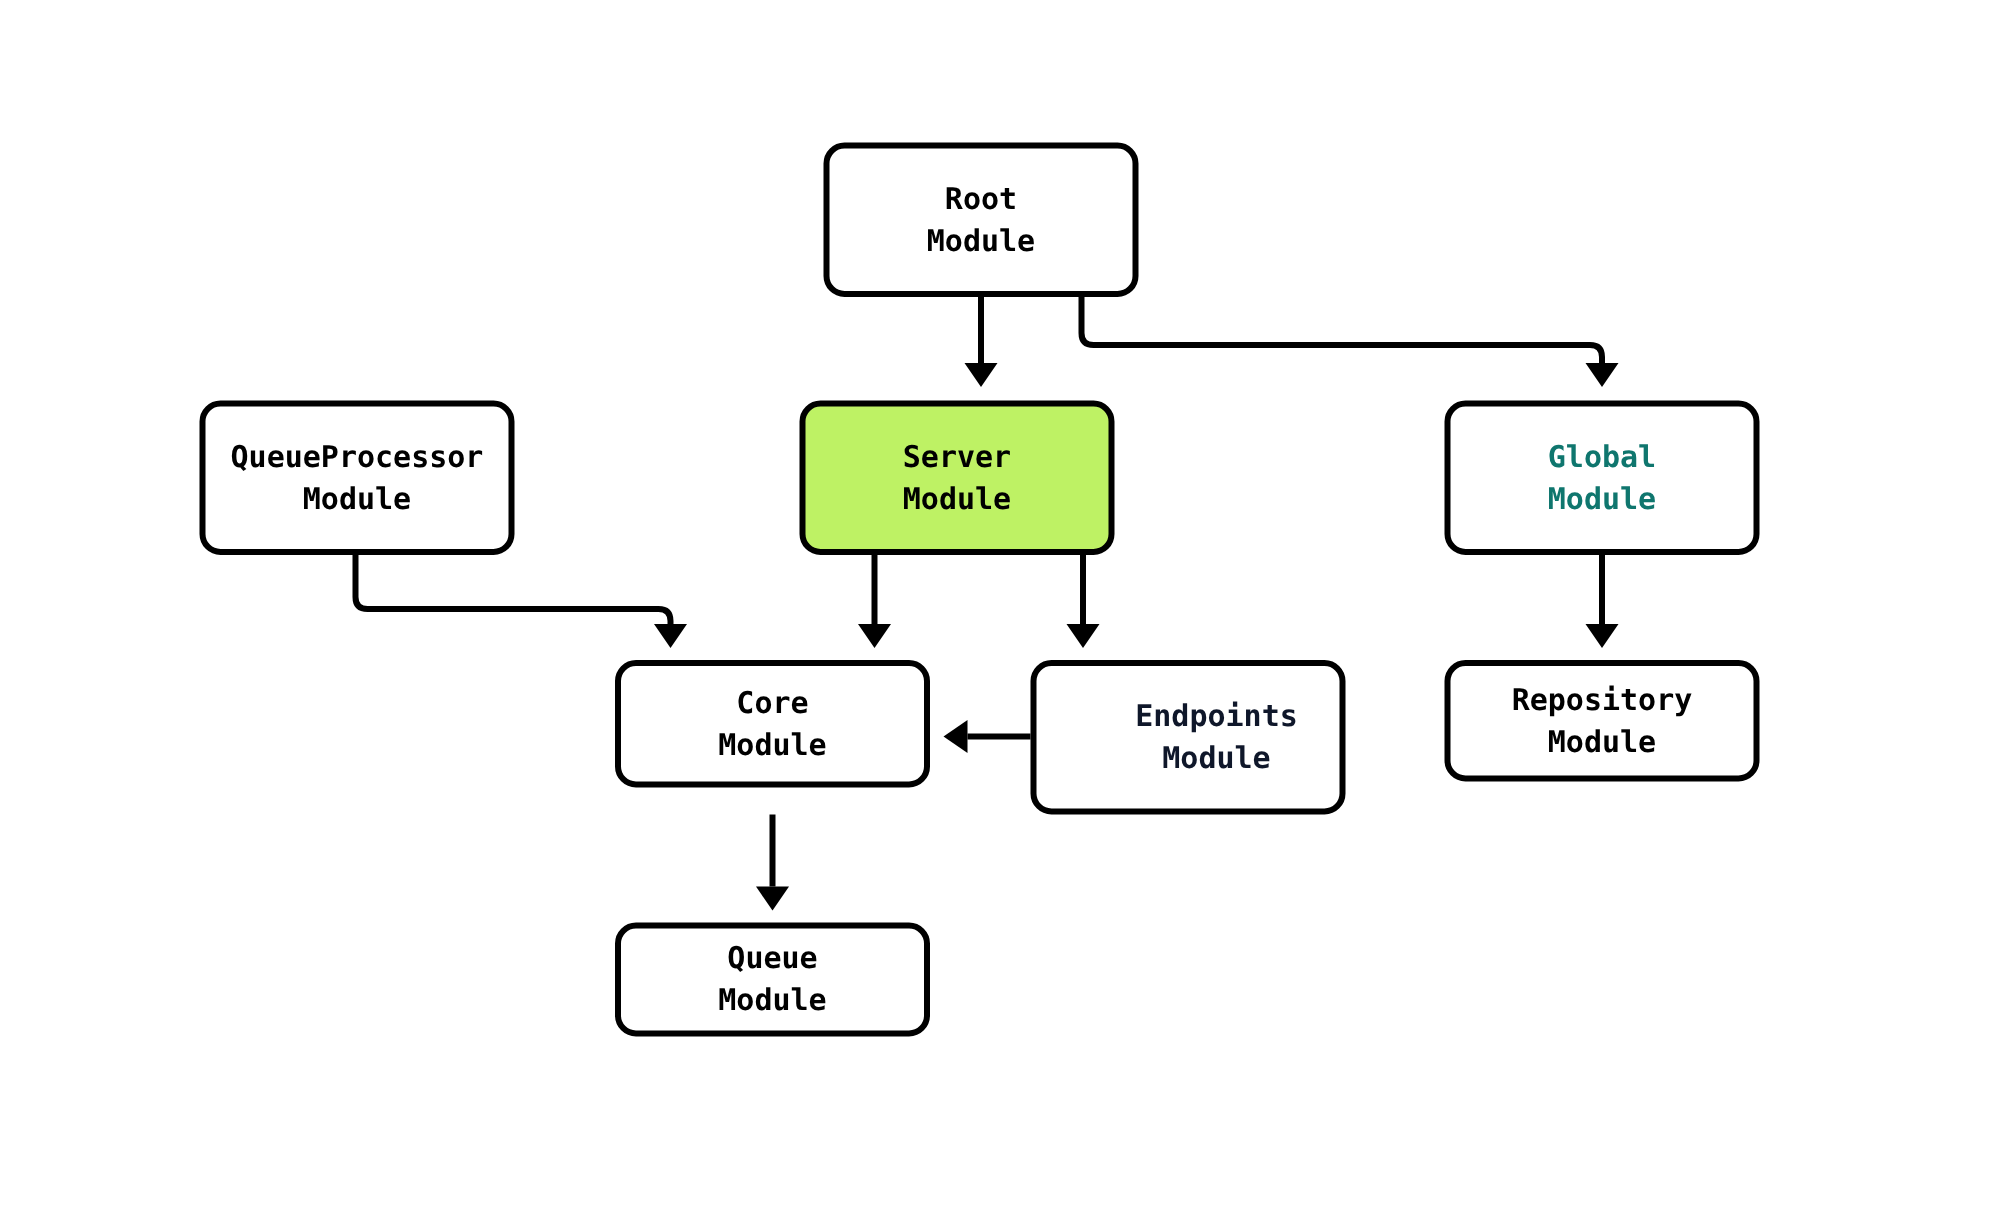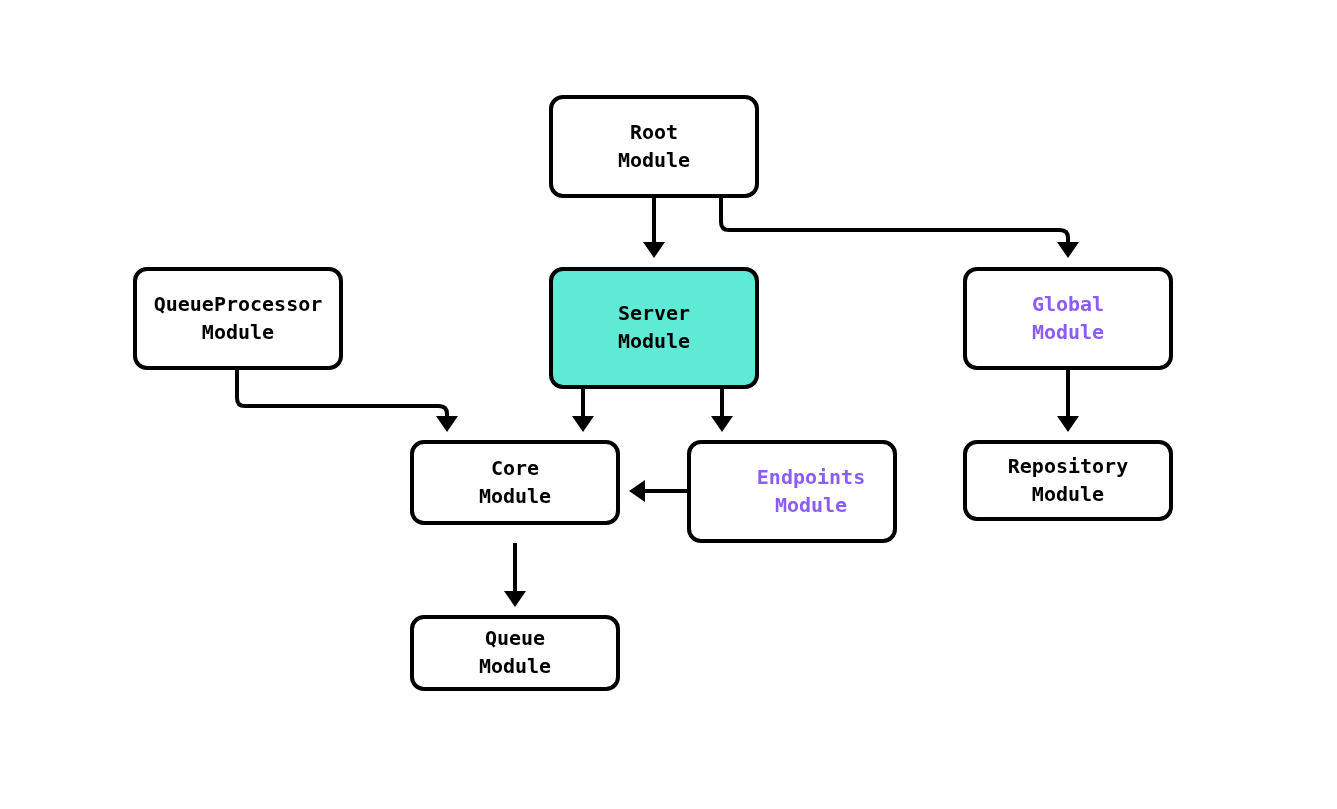--- a/index.html
+++ b/index.html
@@ -85,34 +85,34 @@
       </g>
     </svg>
 <div class="node" style="left: 549px; top: 95px; width: 210px; height: 103px; background: rgb(255, 255, 255); border-color: rgb(0, 0, 0); border-width: 4px; border-radius: 14px;">
       <div class="node-label" style="color: rgb(0, 0, 0);">Root
 Module</div>
     </div>
     <div class="node" style="left: 133px; top: 267px; width: 210px; height: 103px; background: rgb(255, 255, 255); border-color: rgb(0, 0, 0); border-width: 4px; border-radius: 14px;">
       <div class="node-label" style="color: rgb(0, 0, 0);">QueueProcessor
 Module</div>
     </div>
-    <div class="node" style="left: 549px; top: 267px; width: 210px; height: 122px; background: #5eead4; border-color: rgb(0, 0, 0); border-width: 4px; border-radius: 14px;">
+    <div class="node" style="left: 533px; top: 267px; width: 210px; height: 103px; background: #bef264; border-color: rgb(0, 0, 0); border-width: 4px; border-radius: 14px;">
       <div class="node-label" style="color: rgb(0, 0, 0);">Server
 Module</div>
     </div>
     <div class="node" style="left: 963px; top: 267px; width: 210px; height: 103px; background: rgb(255, 255, 255); border-color: rgb(0, 0, 0); border-width: 4px; border-radius: 14px;">
-      <div class="node-label" style="color: #8b5cf6;">Global
+      <div class="node-label" style="color: #0f766e;">Global
 Module</div>
     </div>
     <div class="node" style="left: 410px; top: 440px; width: 210px; height: 85px; background: rgb(255, 255, 255); border-color: rgb(0, 0, 0); border-width: 4px; border-radius: 14px;">
       <div class="node-label" style="color: rgb(0, 0, 0);">Core
 Module</div>
     </div>
     <div class="node" style="left: 687px; top: 440px; width: 210px; height: 103px; background: rgb(255, 255, 255); border-color: rgb(0, 0, 0); border-width: 4px; border-radius: 14px;">
-      <div class="node-label" style="color: #8b5cf6; margin-left: 38px;">Endpoints
+      <div class="node-label" style="color: #0f172a; margin-left: 38px;">Endpoints
 Module</div>
     </div>
     <div class="node" style="left: 963px; top: 440px; width: 210px; height: 81px; background: rgb(255, 255, 255); border-color: rgb(0, 0, 0); border-width: 4px; border-radius: 14px;">
       <div class="node-label" style="color: rgb(0, 0, 0);">Repository
 Module</div>
     </div>
     <div class="node" style="left: 410px; top: 615px; width: 210px; height: 76px; background: rgb(255, 255, 255); border-color: rgb(0, 0, 0); border-width: 4px; border-radius: 14px;">
       <div class="node-label" style="color: rgb(0, 0, 0);">Queue
 Module</div>
     </div>

